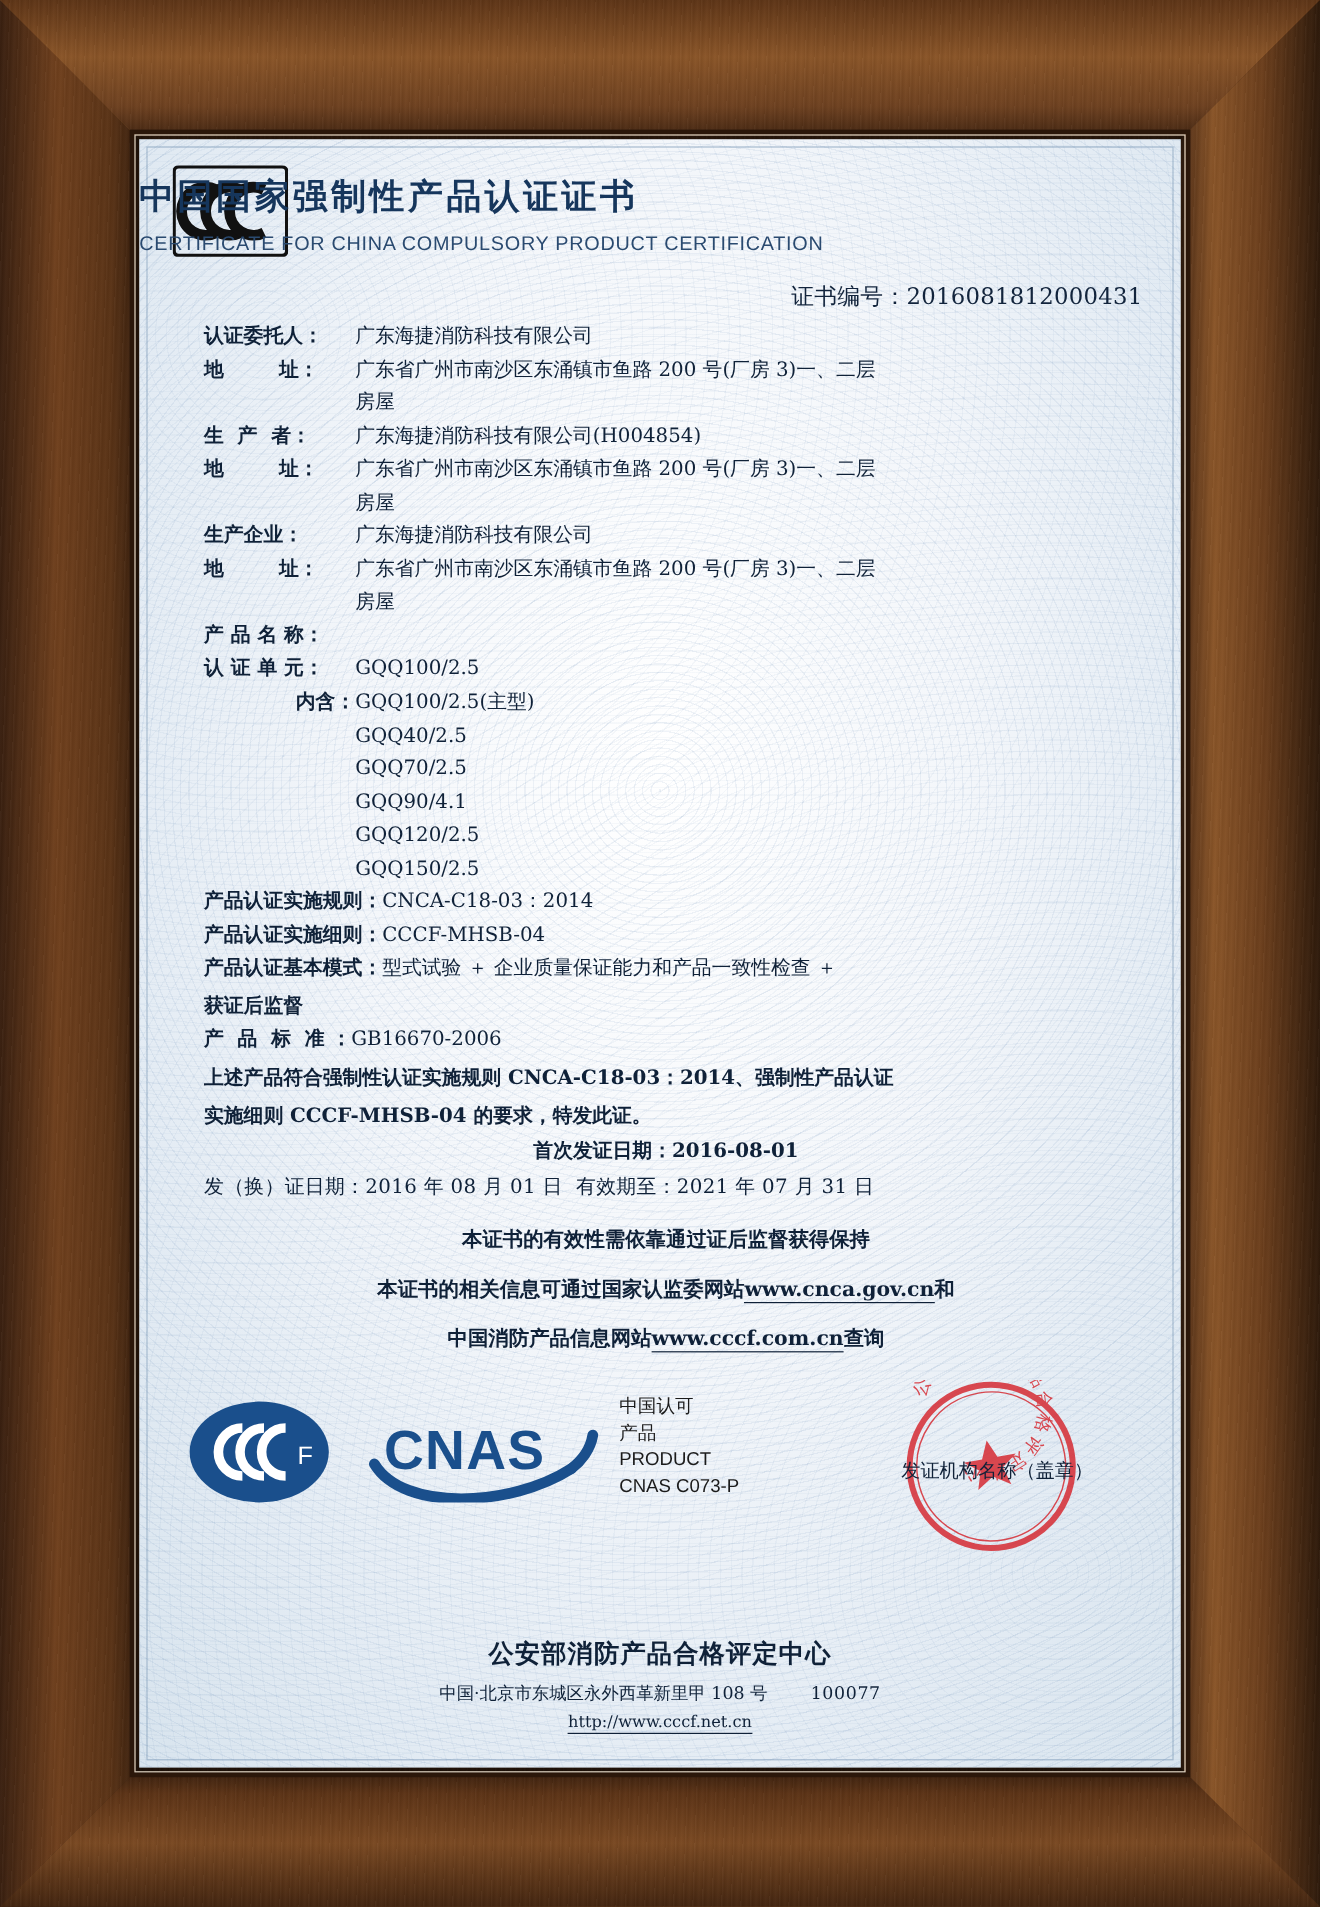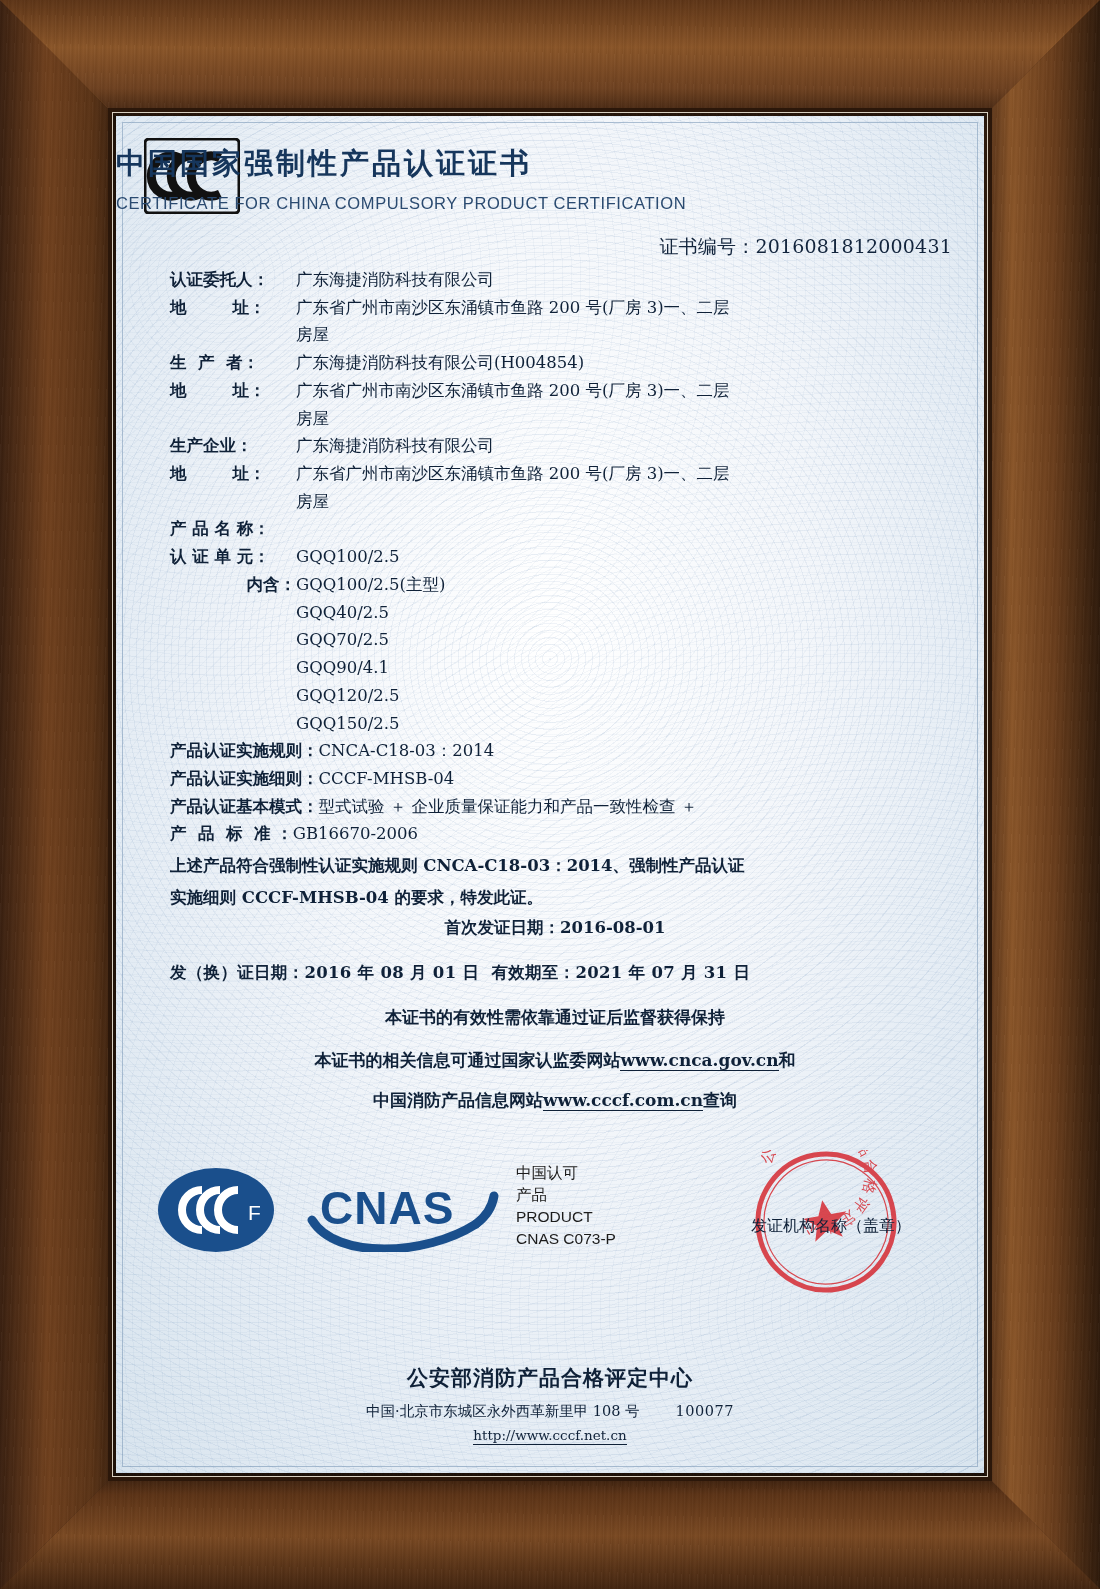--- a/index.html
+++ b/index.html
@@ -156,22 +156,22 @@
   .para {
     margin-top: 4px;
     font-weight: bold;
   }
   .issue-line {
     text-align: center;
     font-weight: bold;
     margin-top: 2px;
   }
   .dates {
-    margin-top: 18px;
-    font-weight: bold;
+    margin-top: 2px;
+    font-weight: normal;
     letter-spacing: 0.3px;
   }
   .notice {
     margin-top: 16px;
     text-align: center;
     font-weight: bold;
     font-size: 17px;
   }
   .notice2 {
     margin-top: 14px;
@@ -345,20 +345,21 @@
         <span class="lbl">产品认证实施规则：</span><span>CNCA-C18-03：2014</span>
       </div>
 
       <div>
         <span class="lbl">产品认证实施细则：</span><span>CCCF-MHSB-04</span>
       </div>
 
       <div>
         <span class="lbl">产品认证基本模式：</span><span>型式试验 ＋ 企业质量保证能力和产品一致性检查 ＋</span>
       </div>
+      <div class="para">获证后监督</div>
 
       <div>
         <span class="lbl">产  品  标  准 ：</span><span>GB16670-2006</span>
       </div>
 
       <div class="para">上述产品符合强制性认证实施规则 CNCA-C18-03：2014、强制性产品认证</div>
       <div class="para">实施细则 CCCF-MHSB-04 的要求，特发此证。</div>
 
       <div class="issue-line">
         <span>首次发证日期：</span><span>2016-08-01</span>

